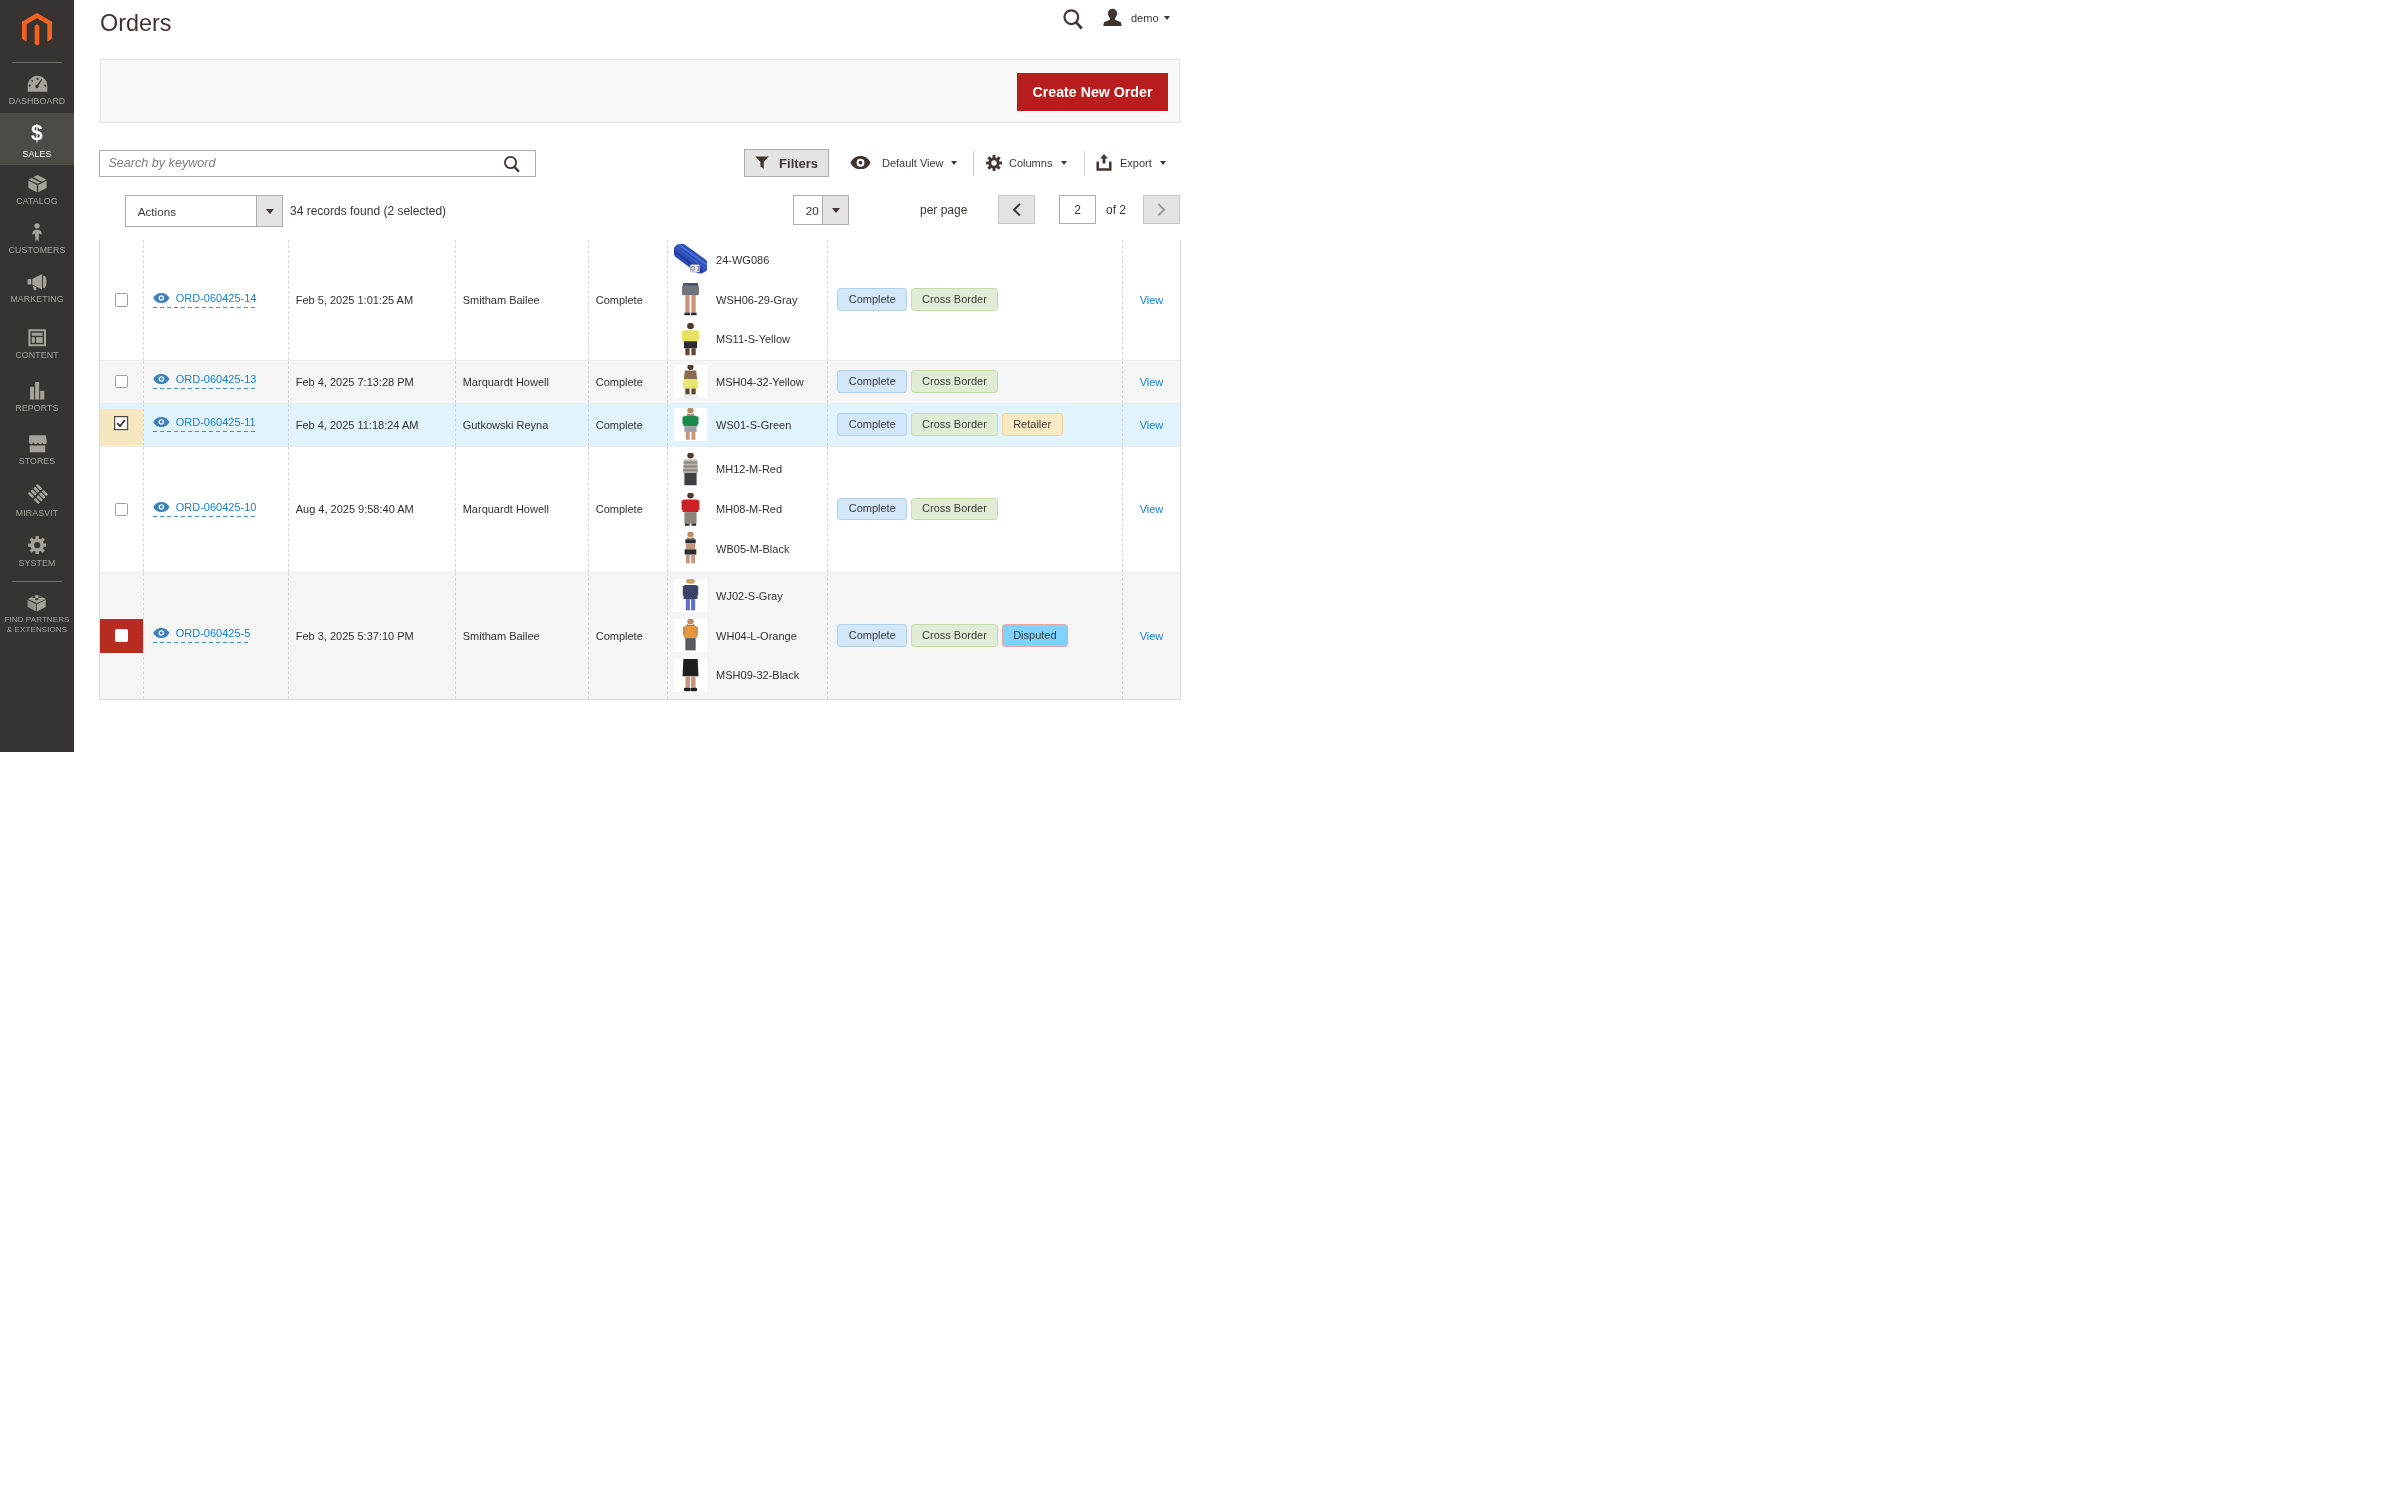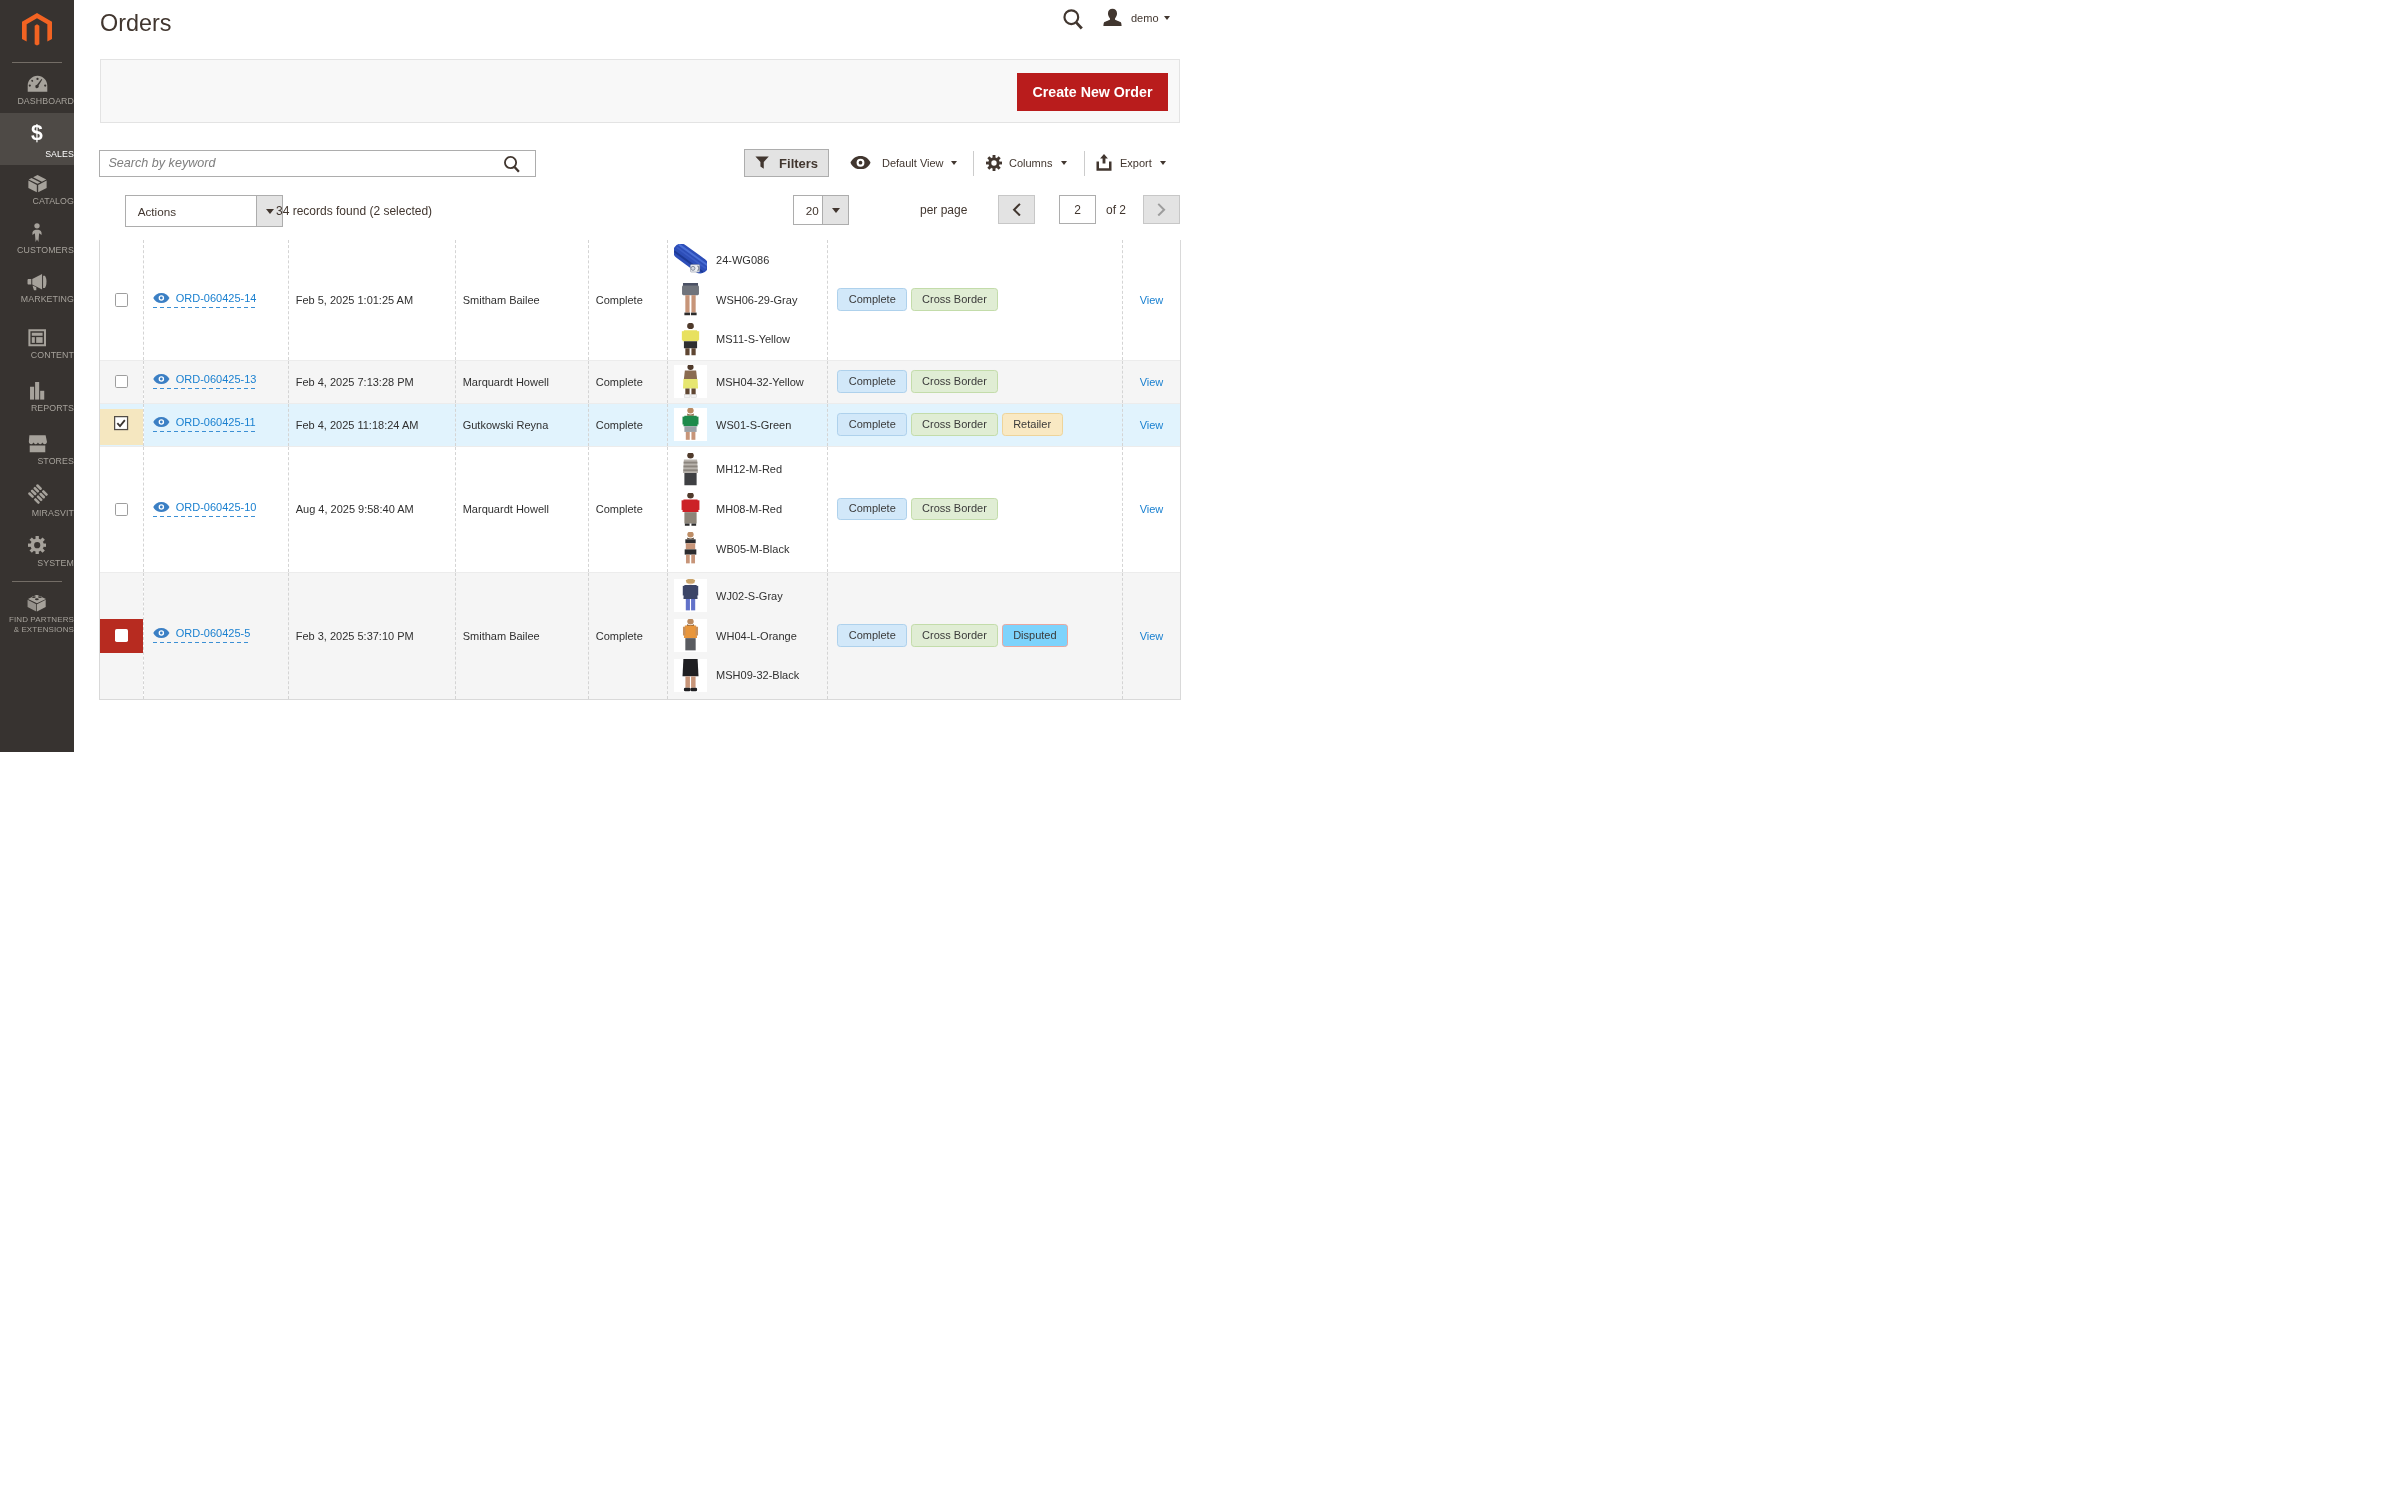--- a/index.html
+++ b/index.html
@@ -5,21 +5,21 @@
 * { box-sizing: border-box; }
 html,body { margin:0; padding:0; }
 body { width:1201px; height:752px; font-family:"Liberation Sans", sans-serif; background:#fff; overflow:hidden; position:relative; color:#303030; }
 #app { position:absolute; left:0; top:0; width:1201px; height:752px; }
 
 
 #sidebar { position:absolute; left:0; top:0; width:74px; height:752px; background:#373330; }
 #logo { position:absolute; left:22px; top:13.4px; }
 .sep { position:absolute; left:11.7px; width:50px; height:0.8px; background:#736d66; }
 .mi { position:absolute; width:74px; text-align:center; }
-.mi .lbl { display:block; font-size:8.8px; line-height:10px; color:#a6a29b; margin-top:3.3px; letter-spacing:0.1px;text-align:right; }
+.mi .lbl { display:block; font-size:8.8px; line-height:10px; color:#a6a29b; margin-top:3.3px; letter-spacing:0.1px; }
 .mi svg { display:block; margin:0 auto; }
 .mi.active { background:#4e4a46; }
 .mi.active .lbl { color:#ffffff; }
 
 
 #title { position:absolute; left:100px; top:10px; font-size:23.4px; font-weight:400; color:#41362f; letter-spacing:0; }
 #hdr-search { position:absolute; left:1062px; top:7.5px; }
 #hdr-user { position:absolute; left:1103px; top:8.4px; }
 #hdr-demo { position:absolute; left:1131px; top:11.7px; font-size:11px; color:#41362f; }
 #hdr-caret { position:absolute; left:1164px; top:16px; width:0; height:0; border-left:3.8px solid transparent; border-right:3.8px solid transparent; border-top:4.6px solid #41362f; }
@@ -36,21 +36,21 @@
 .tctl { position:absolute; font-size:11px; color:#41362f; }
 .vdiv { position:absolute; top:151px; width:0.8px; height:25px; background:#cccccc; }
 .caret { position:absolute; width:0; height:0; border-left:3.8px solid transparent; border-right:3.8px solid transparent; border-top:4.6px solid #41362f; }
 
 
 .selbox { position:absolute; background:#fff; border:0.8px solid #adadad; }
 .selbox .txt { position:absolute; left:11.7px; top:50%; transform:translateY(-50%); font-size:11.7px; color:#41362f; }
 .selbox .arr { position:absolute; right:0; top:0; bottom:0; width:26px; background:#e3e3e3; border-left:0.8px solid #adadad; }
 .selbox .arr:after { content:""; position:absolute; left:50%; top:50%; transform:translate(-50%,-40%); border-left:4.2px solid transparent; border-right:4.2px solid transparent; border-top:5px solid #41362f; }
 #sel-actions { left:99px; top:195px; width:158px; height:32px;margin-left:26px; }
-#records { position:absolute; left:276px; top:204px; font-size:12px; color:#41362f; }
+#records { position:absolute; left:290px; top:204px; font-size:12px; color:#41362f; }
 #sel-pp { left:793px; top:195px; width:56px; height:30px; }
 #lbl-pp { position:absolute; left:920px; top:203px; font-size:12px; color:#41362f; }
 .pgbtn { position:absolute; top:195px; width:37px; height:29px; background:#e3e3e3; border:0.8px solid #c7c7c7; display:flex; align-items:center; justify-content:center; }
 #pg-prev { left:998px; }
 #pg-next { left:1143px; }
 #pg-cur { position:absolute; left:1059px; top:195px; width:37px; height:29px; border:0.8px solid #adadad; background:#fff; text-align:center; line-height:28.4px; font-size:12px; color:#41362f; }
 #pg-of { position:absolute; left:1106px; top:203px; font-size:12px; color:#41362f; }
 
 
 #grid { position:absolute; left:99px; top:240px; width:1080px; border-collapse:collapse; table-layout:fixed; }

